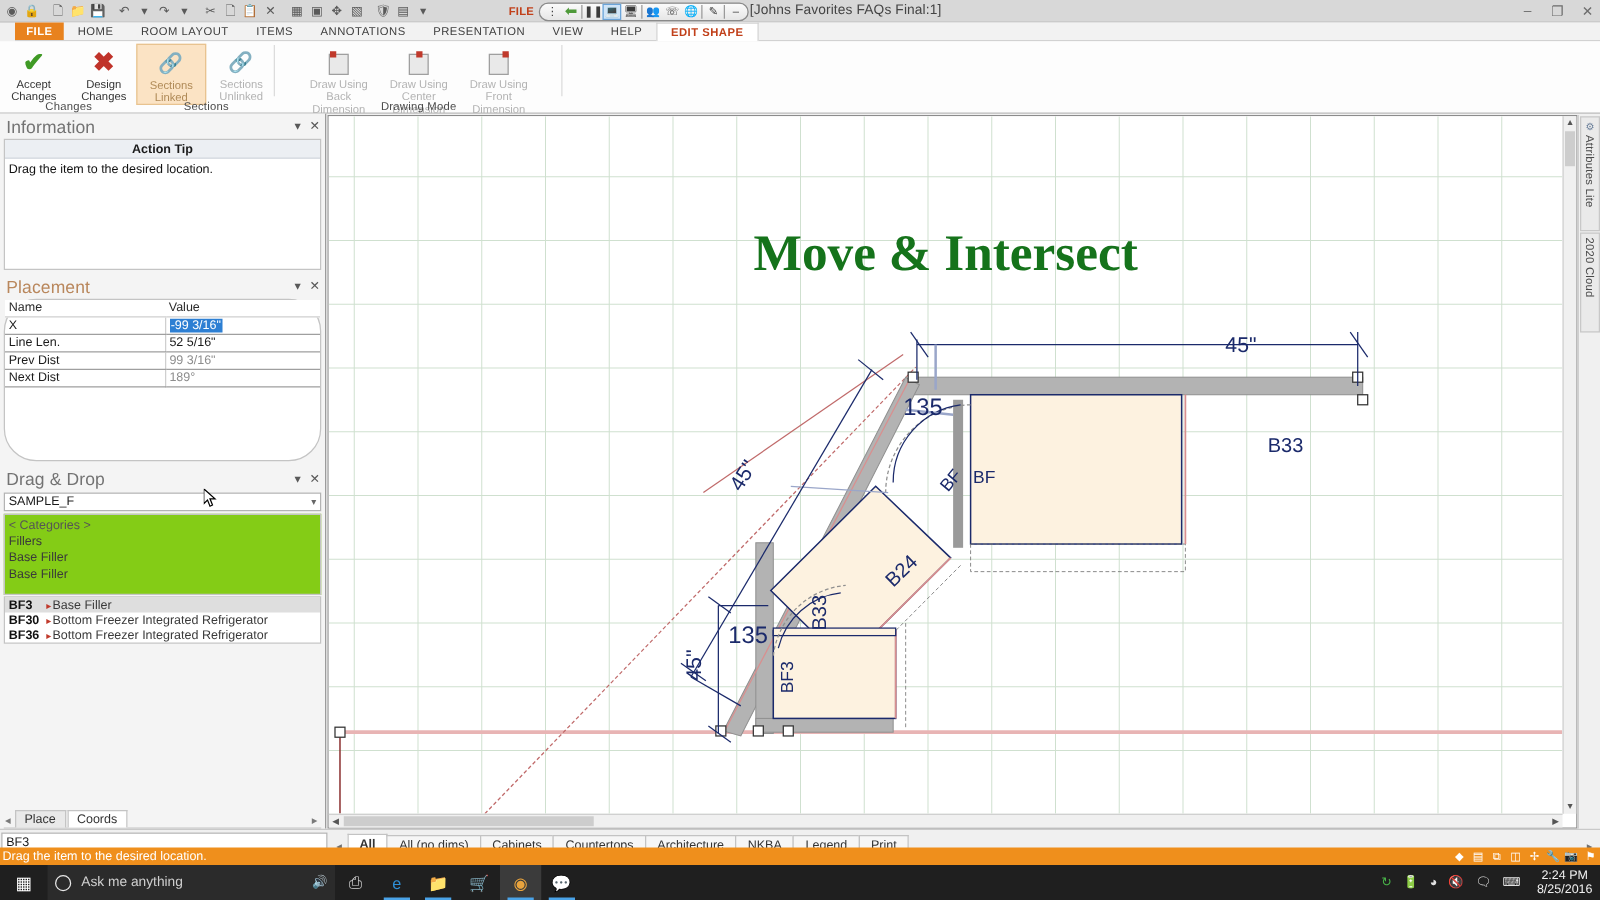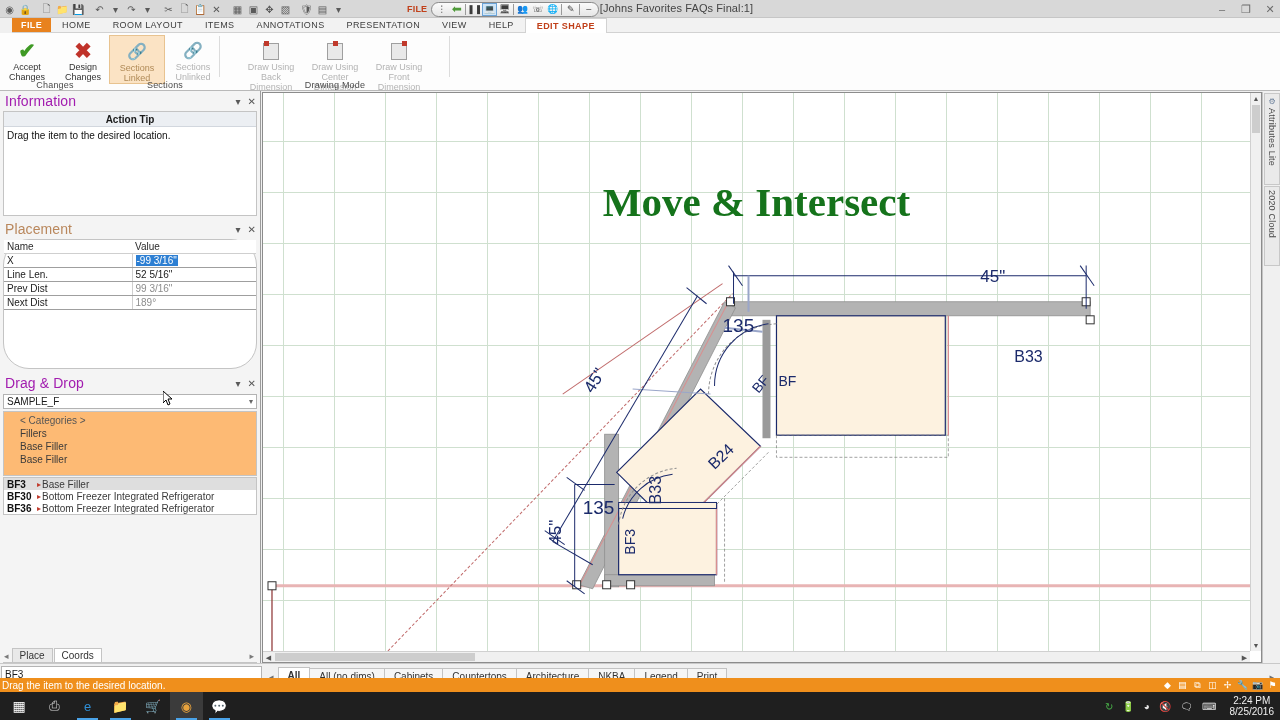--- a/index.html
+++ b/index.html
@@ -71,21 +71,21 @@
   .dimglyph { width:22px; height:20px; position:relative; }
   .dimglyph .box { position:absolute; left:3px; top:3px; width:16px; height:17px;
       background:#e9e9e9; border:1px solid #9f9f9f; }
   .dimglyph .dot { position:absolute; width:5px; height:5px; background:#c0392b; }
 
   
   .leftcol { position:absolute; left:0; top:91px; width:261px; bottom:57px; background:#f4f4f4;
      border-right:1px solid #9c9c9c; }
   .panel-hd { height:20px; display:flex; align-items:center; justify-content:space-between;
       padding:0 4px 0 5px; background:#f4f4f4; }
-  .panel-hd .t { font-size:14px; color:#a21caf; font-weight:normal; letter-spacing:.1px; }
+  .panel-hd .t { font-size:14px; color:#737373; font-weight:normal; letter-spacing:.1px; }
   .panel-hd .t.tan { color:#b9875c; }
   .panel-hd .btns { display:flex; gap:7px; color:#595959; font-size:10px; }
   .pane-box { background:#fff; border:1px solid #c4c4c4; margin:0 3px; }
 
   .info-pane { height:105px; position:relative; }
   .actiontip { background:#eceff3; border-bottom:1px solid #d2d7de; height:15px;
       display:flex; align-items:center; justify-content:center; font-size:10px;
       font-weight:bold; color:#1a1a1a; }
   .tiptext { padding:3px 3px 0 3px; font-size:10px; color:#111; }
 
@@ -102,21 +102,21 @@
       display:flex; align-items:flex-end; font-size:10px; border-bottom:1px solid #c4c4c4;}
   .ptabs .arrow { color:#7a7a7a; font-size:9px; padding:0 3px 1px 1px; }
   .ptabs .tb { padding:1px 7px 1px 7px; border:1px solid #c4c4c4; border-bottom:none;
       background:#e9e9e9; margin-right:1px; color:#333; }
   .ptabs .tb.on { background:#fff; }
   .ptabs .arrow.r { margin-left:auto; }
   .dd-select { margin:1px 3px 2px 3px; height:15px; background:#fff; border:1px solid #b3b3b3;
       display:flex; align-items:center; justify-content:space-between; padding:0 3px;
       font-size:10px; color:#1a1a1a;gap:48px; }
   .dd-select .car { color:#666; font-size:8px; }
-  .dd-cats { margin:0 3px; background:#fdba74; border:1px solid #c4c4c4; height:65px; padding:2px 16px; }
+  .dd-cats { margin:0 3px; background:#84cc16; border:1px solid #c4c4c4; height:65px; padding:2px 3px; }
   .dd-cats div { font-size:10px; color:#3a3a3a; line-height:13px; }
   .dd-cats div.crumb { color:#555; }
   .dd-list { margin:1px 3px 0 3px; background:#fff; border:1px solid #c4c4c4; }
   .dd-row { display:flex; align-items:center; height:12px; font-size:10px; padding:0 3px; }
   .dd-row.sel { background:#dedede; }
   .dd-row .code { width:30px; font-weight:bold; color:#111; }
   .dd-row .arw { color:#c0392b; font-size:8px; padding-right:1px; }
   .dd-row .dsc { color:#3a3a3a; }
 
   
@@ -610,20 +610,25 @@
       <span>◫</span>
       <span>✢</span>
       <span>🔧</span>
       <span>📷</span>
       <span>⚑</span>
     </span>
   </div>
 
   <div class="taskbar">
     <div class="tb-start">▦</div>
+    <div class="tb-search">
+      <span class="circ"></span>
+      <span>Ask me anything</span>
+      <span class="mic">🔊</span>
+    </div>
     <div class="tb-tasks">
       <div class="tb-ic" style="color:#d6d6d6;">⎙</div>
       <div class="tb-ic run" style="color:#2f8fd6;">e</div>
       <div class="tb-ic run" style="color:#e8b54a;">📁</div>
       <div class="tb-ic" style="color:#e8e8e8;">🛒</div>
       <div class="tb-ic run act" style="color:#e8a33d;">◉</div>
       <div class="tb-ic run" style="color:#5fbf5f;">💬</div>
     </div>
     <div class="tray2">
       <span style="color:#49b349;">↻</span>

